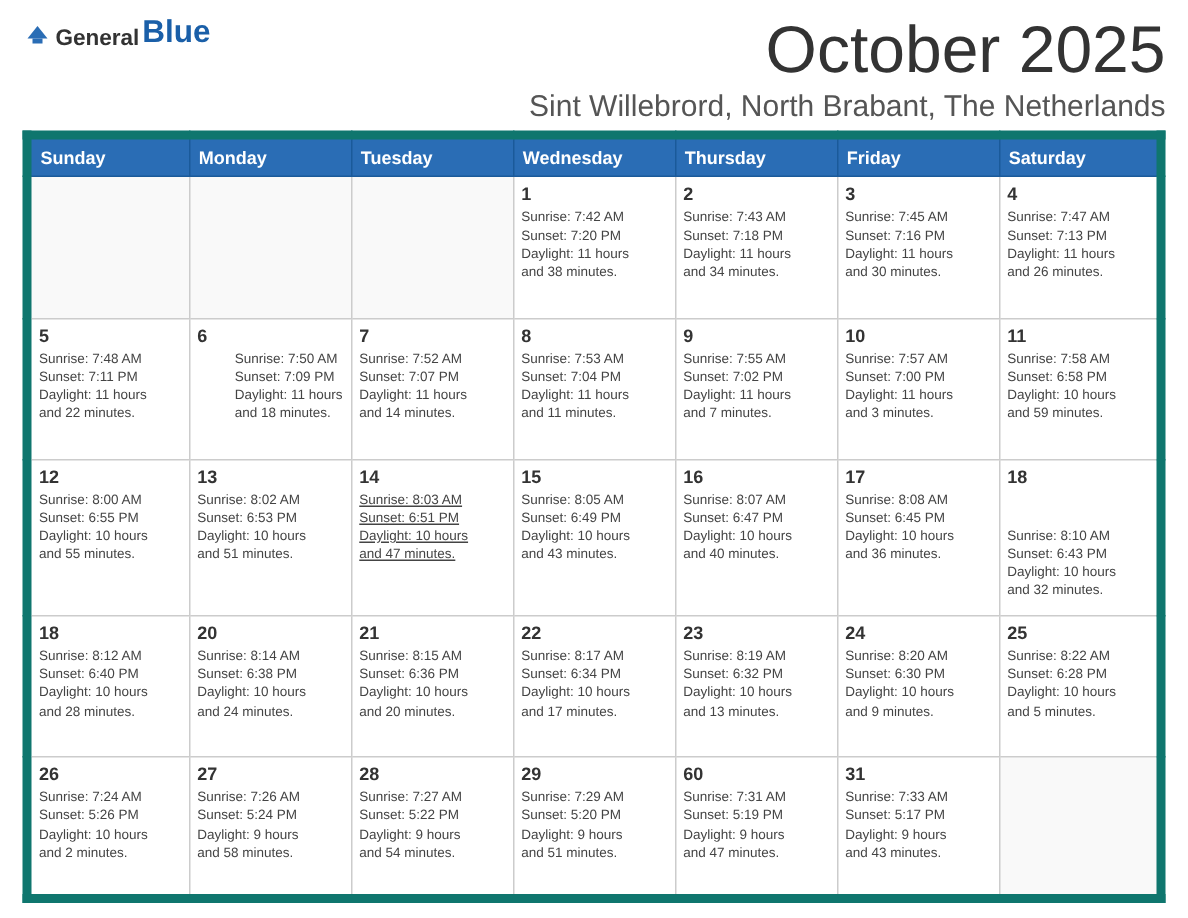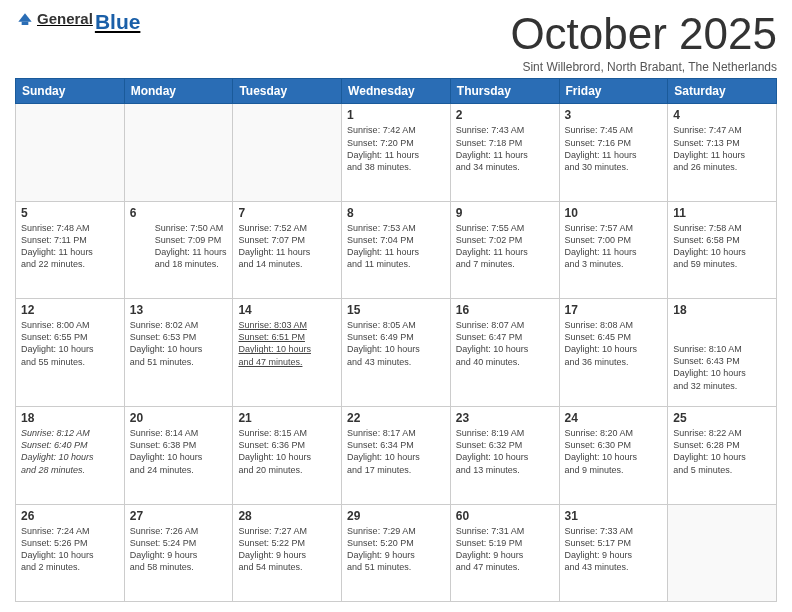--- a/index.html
+++ b/index.html
@@ -23,23 +23,22 @@
       justify-content: space-between;
       margin-bottom: 4px;
     }
     .logo {
       display: flex;
       flex-direction: column;
       align-items: flex-start;
     }
     .logo-text {
       display: flex;
-      align-items: flex-start;
+      align-items: flex-end;
       gap: 2px;
-      text-decoration: underline;
     }
     .logo-general {
       font-size: 15px;
       font-weight: bold;
       color: #333;
     }
     .logo-blue {
       font-size: 21px;
       font-weight: bold;
       color: #1a5fa8;
@@ -51,27 +50,27 @@
     .title-section {
       text-align: right;
     }
     .month-title {
       font-size: 44px;
       font-weight: normal;
       color: #333;
       line-height: 1.1;
     }
     .location-title {
-      font-size: 12px;
+      font-size: 20px;
       color: #555;
       margin-top: 2px;
     }
     .calendar {
       flex: 1;
-      border: 1px solid #0f766e;
+      border: 6px solid #0f766e;
       border-collapse: collapse;
       width: 100%;
       table-layout: fixed;
     }
     .calendar th {
       background-color: #2a6db5;
       color: white;
       text-align: left;
       padding: 5px 6px;
       font-size: 12px;
@@ -267,21 +266,21 @@
             <span class="day-number">18</span>
             <div class="day-info" style="white-space: pre-line; margin-top: 26px;">Sunrise: 8:10 AM
 Sunset: 6:43 PM
 Daylight: 10 hours
 and 32 minutes.</div>
           </td>
         </tr>
         <tr>
           <td>
             <span class="day-number">18</span>
-            <div class="day-info" style="white-space: pre-line; font-style: italic;">Sunrise: 8:12 AM
+            <div class="day-info" style="white-space: pre-line;">Sunrise: 8:12 AM
 Sunset: 6:40 PM
 Daylight: 10 hours
 and 28 minutes.</div>
           </td>
           <td>
             <span class="day-number">20</span>
             <div class="day-info" style="white-space: pre-line;">Sunrise: 8:14 AM
 Sunset: 6:38 PM
 Daylight: 10 hours
 and 24 minutes.</div>

